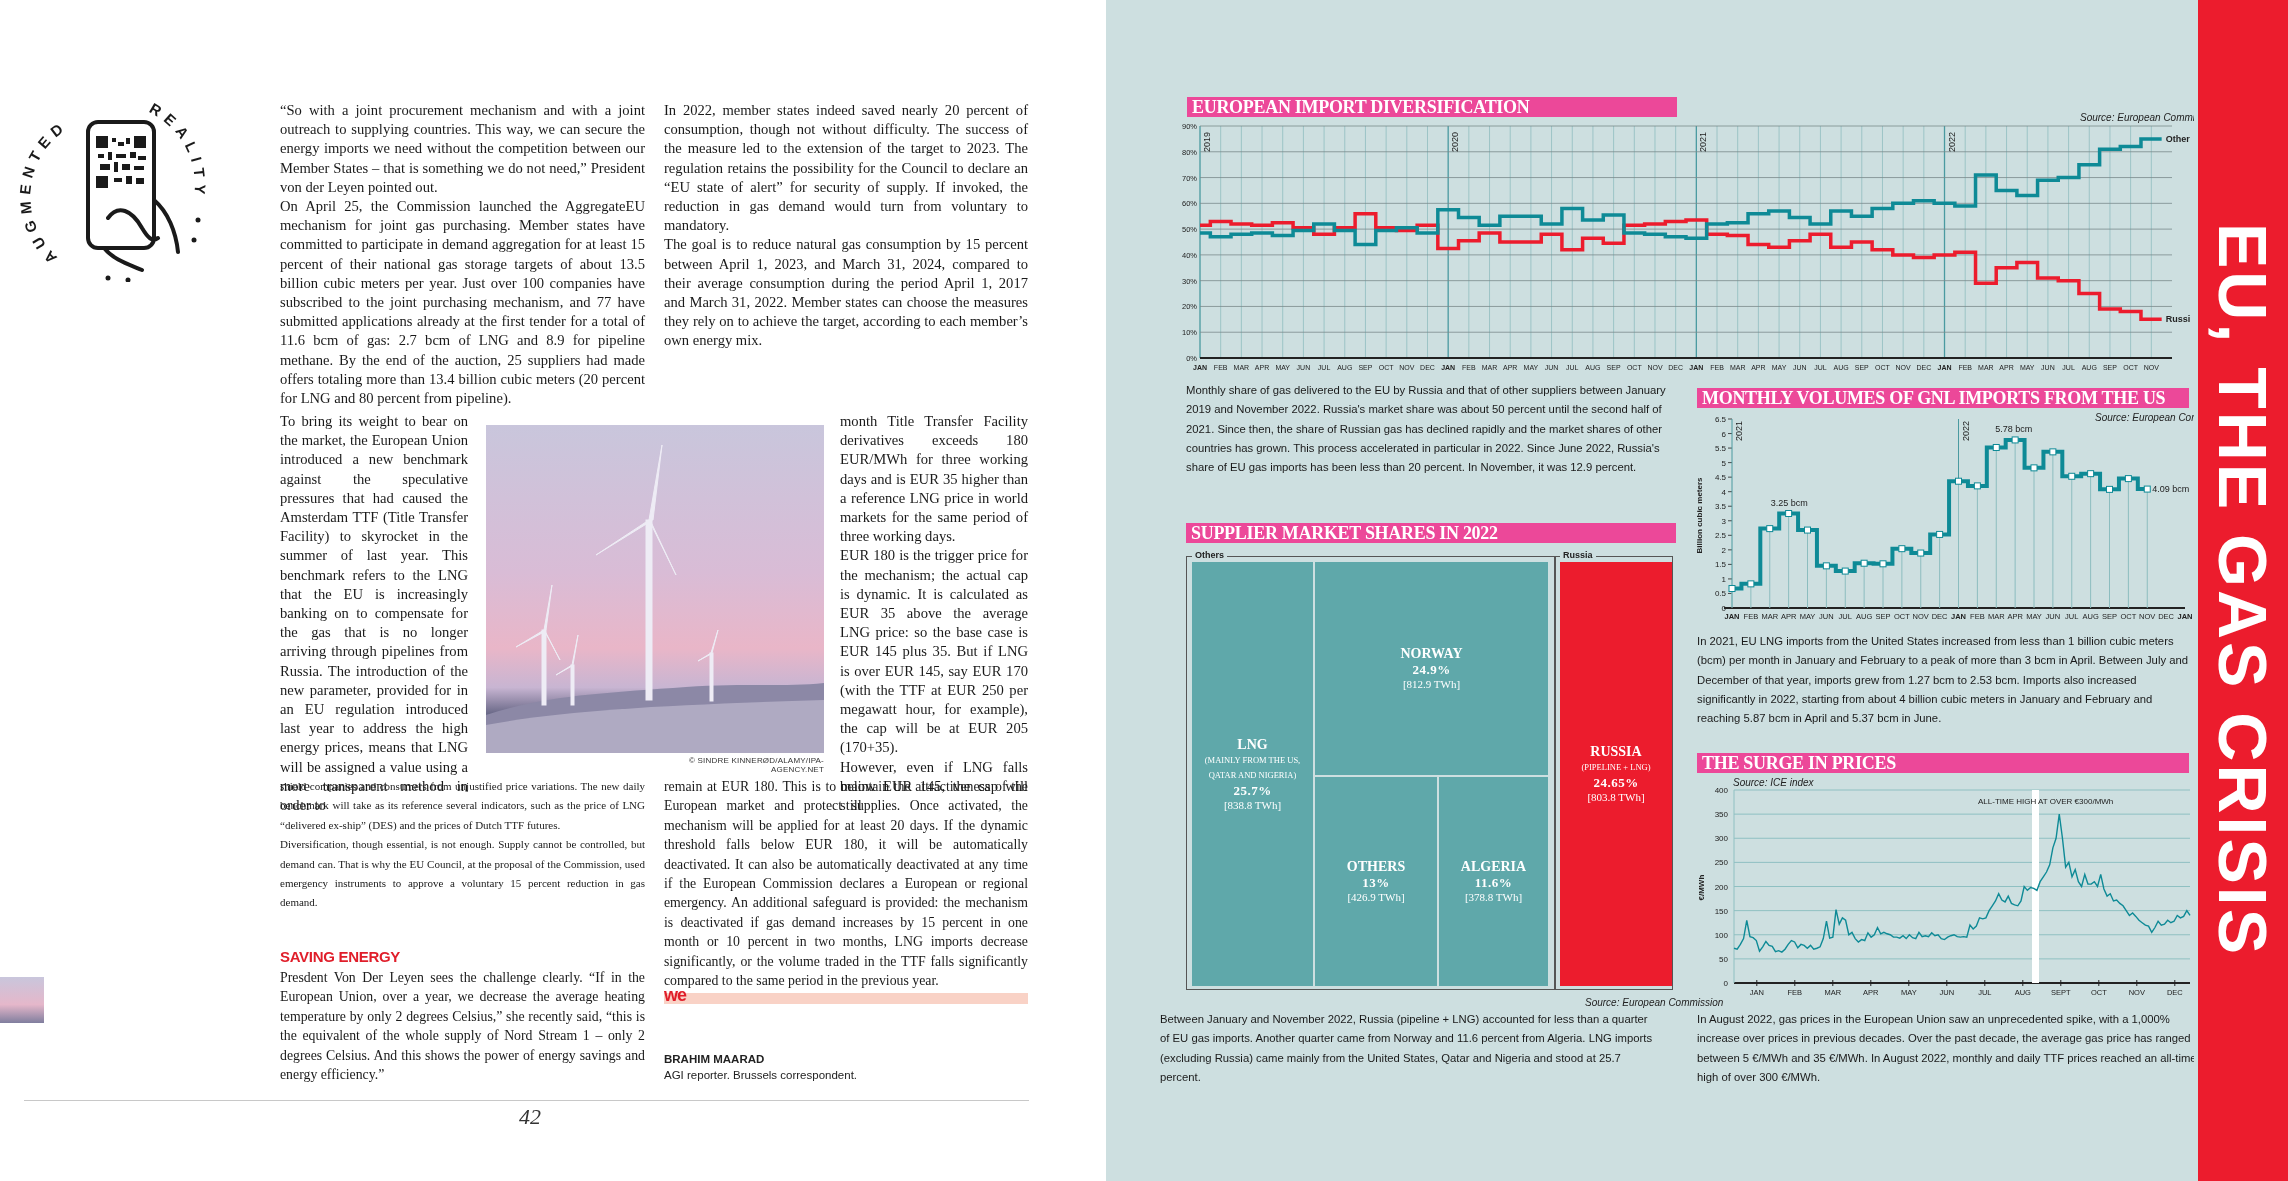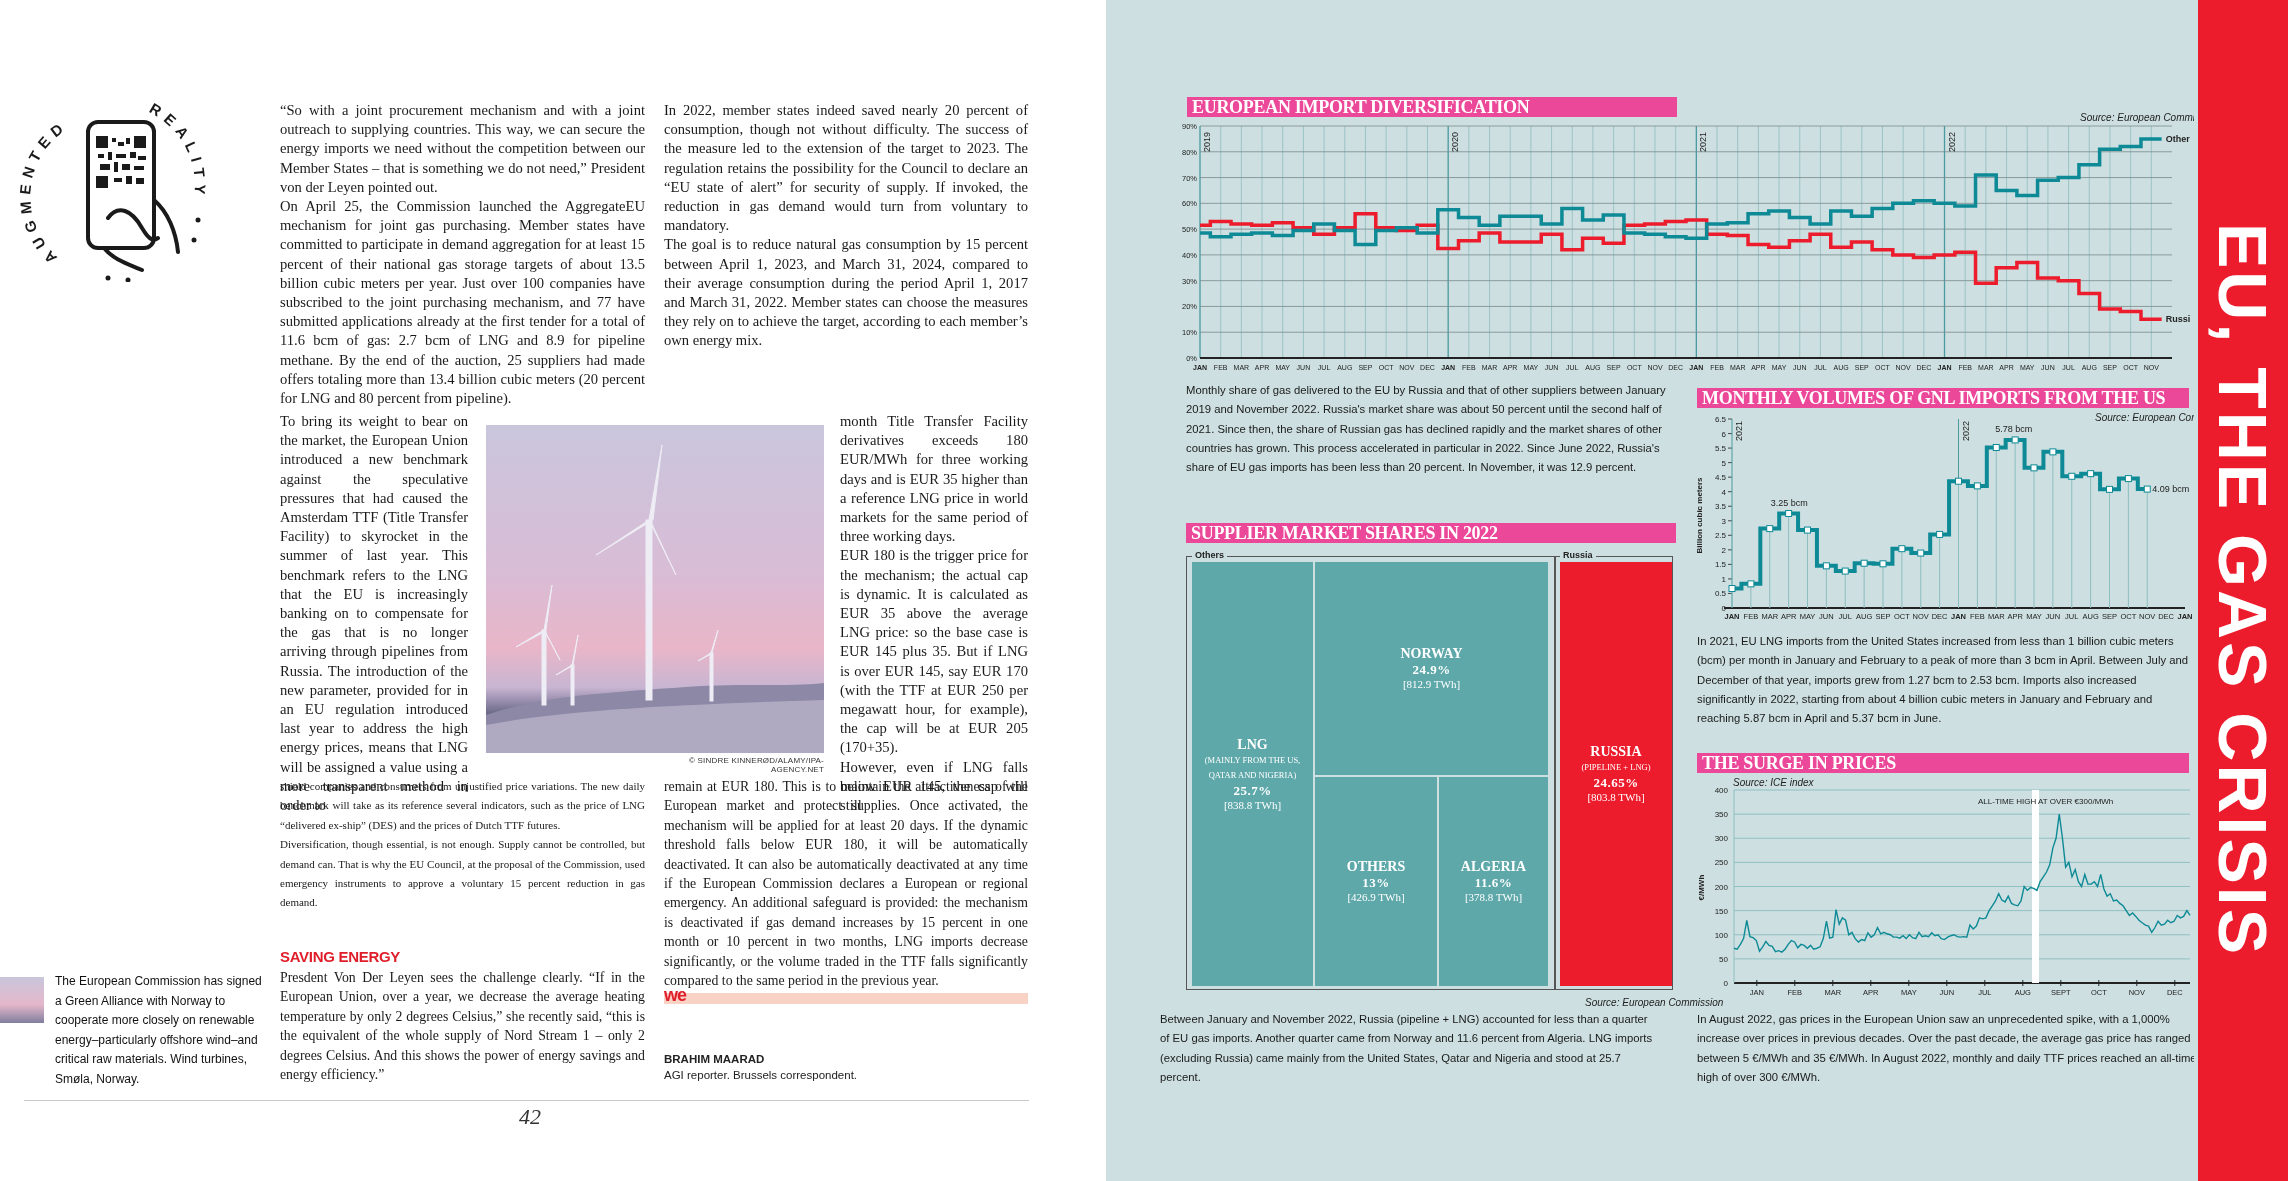--- a/index.html
+++ b/index.html
@@ -145,21 +145,20 @@
   <div class="col col1b">
     <p>shield companies and consumers from unjustified price variations. The new daily benchmark will take as its reference several indicators, such as the price of LNG “delivered ex-ship” (DES) and the prices of Dutch TTF futures.</p>
     <p>Diversification, though essential, is not enough. Supply cannot be controlled, but demand can. That is why the EU Council, at the proposal of the Commission, used emergency instruments to approve a voluntary 15 percent reduction in gas demand.</p>
   </div>
   <div class="section-head">SAVING ENERGY</div>
   <div class="col" style="left:280px; top:968px; width:365px; font-size:13.8px; line-height:19.4px;">Presdent Von Der Leyen sees the challenge clearly. “If in the European Union, over a year, we decrease the average heating temperature by only 2 degrees Celsius,” she recently said, “this is the equivalent of the whole supply of Nord Stream 1 – only 2 degrees Celsius. And this shows the power of energy savings and energy efficiency.”</div>
 
   <div class="col col2b">remain at EUR 180. This is to maintain the attractiveness of the European market and protect supplies. Once activated, the mechanism will be applied for at least 20 days. If the dynamic threshold falls below EUR 180, it will be automatically deactivated. It can also be automatically deactivated at any time if the European Commission declares a European or regional emergency. An additional safeguard is provided: the mechanism is deactivated if gas demand increases by 15 percent in one month or 10 percent in two months, LNG imports decrease significantly, or the volume traded in the TTF falls significantly compared to the same period in the previous year.</div>
 
   <div class="thumb"></div>
-  <div class="thumb-caption">The European Commission has signed a Green Alliance with Norway to cooperate more closely on renewable energy–particularly offshore wind–and critical raw materials. Wind turbines, Smøla, Norway.</div>
 
   <div class="we-bar"></div>
   <div class="we-logo">we</div>
 
   <div class="author-name">BRAHIM MAARAD</div>
   <div class="author-role">AGI reporter. Brussels correspondent.</div>
 
   <div class="page-rule"></div>
   <div class="page-num">42</div>
 </div>

